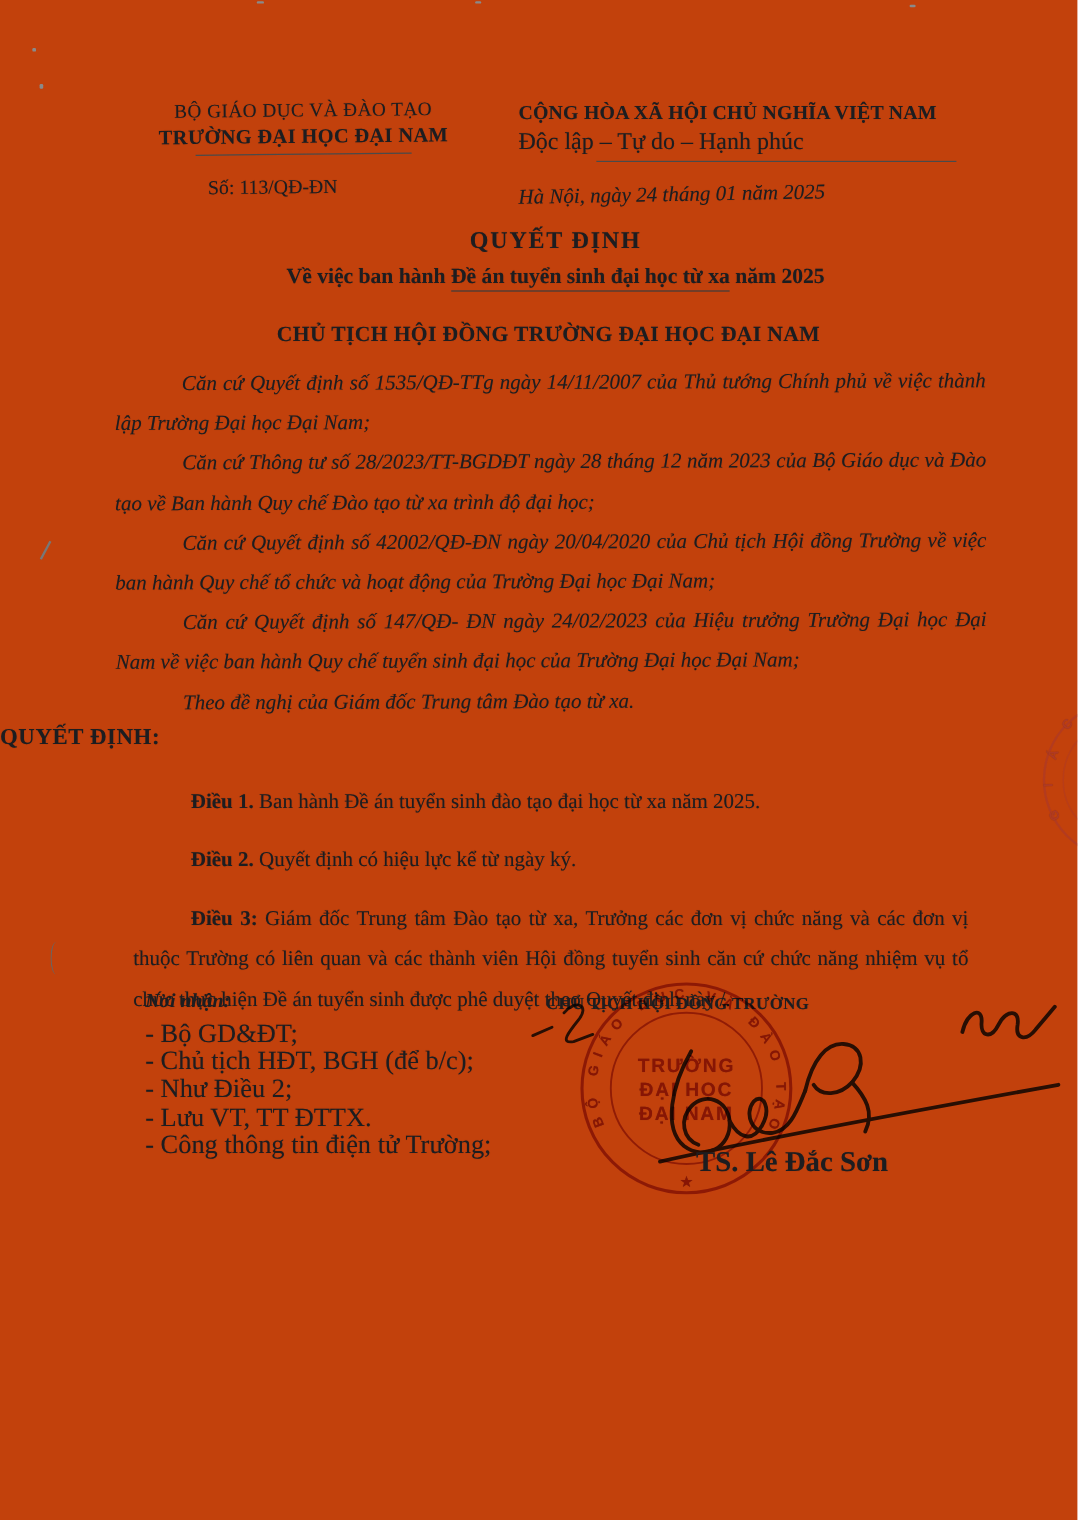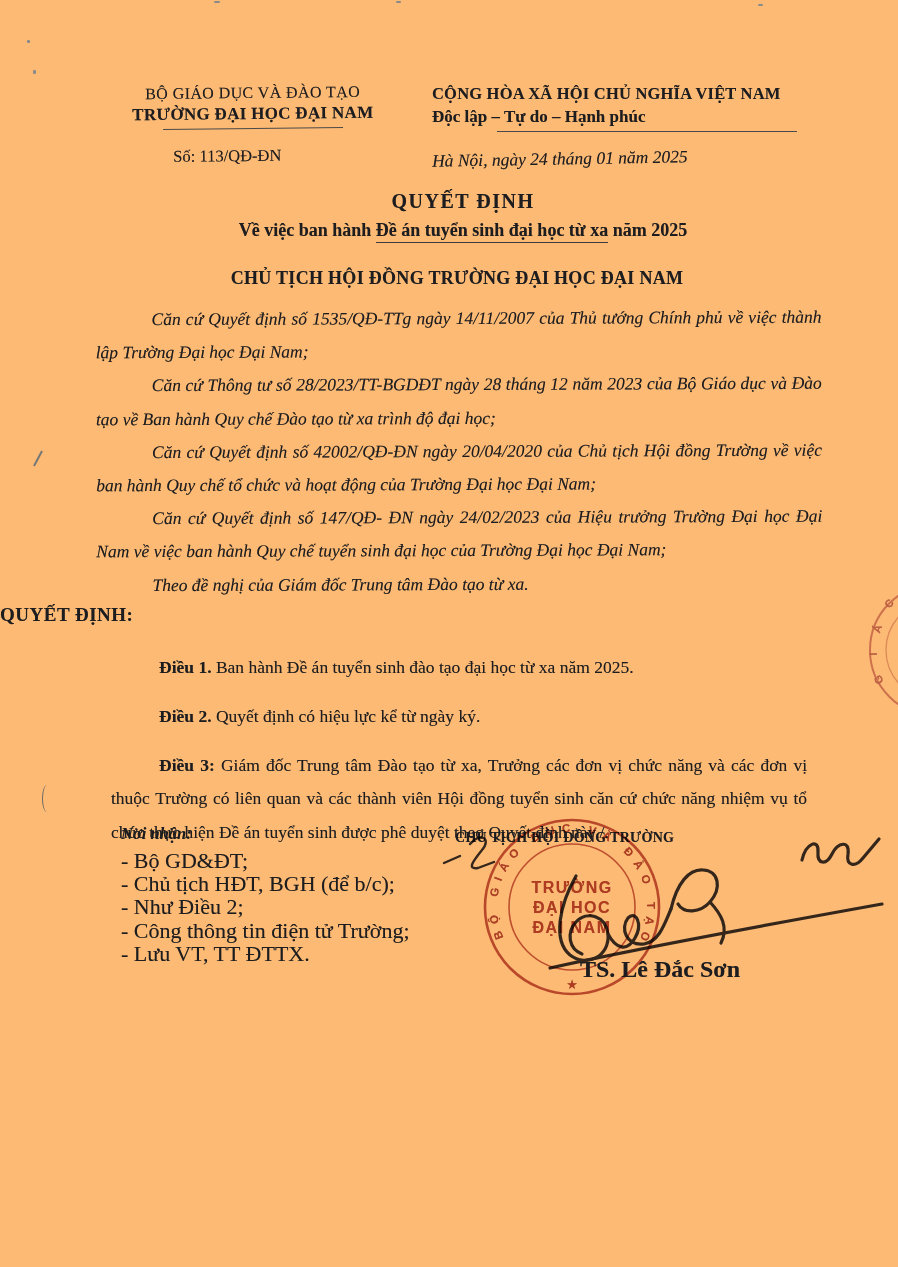--- a/index.html
+++ b/index.html
@@ -1,34 +1,34 @@
 <!DOCTYPE html>
 <html><head>
 <meta charset="utf-8">
 <style>
   html,body{margin:0;padding:0;background:#ffffff;}
   .page{
     position:relative;
     width:898px;height:1267px;
-    background:#fdba74;
+    background:#c2410c;
     overflow:hidden;
     font-family:"Liberation Serif", serif;
     color:#1d1d20;
     text-shadow:0 0 0.6px rgba(40,40,40,.45);
   }
   
   .hdr-left{position:absolute;left:78px;top:84px;width:350px;text-align:center;transform:rotate(-0.6deg);}
   .hdr-left .l1{font-size:16px;letter-spacing:.4px;}
   .hdr-left .l2{font-size:17px;font-weight:bold;letter-spacing:.3px;margin-top:2px;}
   .hdr-rule{height:0;border-bottom:1.6px solid #4a4a4a;margin:4px auto 0;}
   .hdr-left .hdr-rule{width:180px;}
   .doc-number{font-size:16.5px;margin-top:17px;transform:translateX(-26px);}
   .hdr-right{position:absolute;left:432px;top:84px;width:430px;text-align:left;}
   .hdr-right .l1{font-size:16.5px;font-weight:bold;letter-spacing:.2px;}
-  .hdr-right .l2{font-size:17px;font-weight:bold;margin-top:3px;}
+  .hdr-right .l2{font-size:20px;font-weight:normal;margin-top:3px;}
   .hdr-right .hdr-rule{width:300px;}
   .date-line{font-size:17.5px;font-style:italic;margin-top:15px;transform:rotate(-1deg);}
   
   .title-block{position:absolute;left:0;top:190px;width:898px;text-align:center;transform:translateX(14px);}
   .title-main{font-size:20px;font-weight:bold;letter-spacing:1.5px;}
   .title-sub{font-size:18px;font-weight:bold;margin-top:7px;}
   .title-sub .u{border-bottom:1.7px solid #3c3c3c;padding-bottom:2px;text-align:center;}
   .authority{position:absolute;left:0;top:268px;width:898px;text-align:center;font-size:18px;font-weight:bold;letter-spacing:.3px;transform:translateX(8px);}
   
   .recitals{position:absolute;left:96px;top:302px;width:726px;transform:rotate(-0.2deg);}
@@ -90,22 +90,22 @@
     <p><b>Điều 1.</b> <span>Ban hành Đề án tuyển sinh đào tạo đại học từ xa năm 2025.</span></p>
     <p><b>Điều 2.</b> <span>Quyết định có hiệu lực kể từ ngày ký.</span></p>
     <p><b>Điều 3:</b> <span>Giám đốc Trung tâm Đào tạo từ xa, Trưởng các đơn vị chức năng và các đơn vị thuộc Trường có liên quan và các thành viên Hội đồng tuyển sinh căn cứ chức năng nhiệm vụ tổ chức thực hiện Đề án tuyển sinh được phê duyệt theo Quyết định này./.</span></p>
   </div>
 
   <div class="recipients">
     <div class="head">Nơi nhận:</div>
     <div class="item">- Bộ GD&amp;ĐT;</div>
     <div class="item">- Chủ tịch HĐT, BGH (để b/c);</div>
     <div class="item">- Như Điều 2;</div>
+    <div class="item">- Lưu VT, TT ĐTTX.</div>
     <div class="item">- Công thông tin điện tử Trường;</div>
-    <div class="item">- Lưu VT, TT ĐTTX.</div>
   </div>
 
   <div class="sig-title">CHỦ TỊCH HỘI ĐỒNG TRƯỜNG</div>
   <div class="signer">TS. Lê Đắc Sơn</div>
 
   <svg class="stamp" viewBox="0 0 190 190" xmlns="http://www.w3.org/2000/svg">
     <circle cx="95" cy="95" r="87" fill="none" stroke="#a9382e" stroke-width="2.6" opacity="0.9"></circle>
     <circle cx="95" cy="95" r="63" fill="none" stroke="#a9382e" stroke-width="1.6" opacity="0.85"></circle>
     <defs>
       <path id="ringPath" d="M 95 170 a 75 75 0 1 1 0 -150 a 75 75 0 1 1 0 150"></path>

